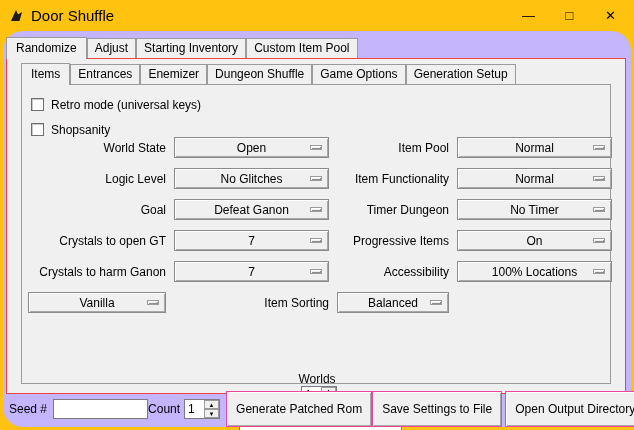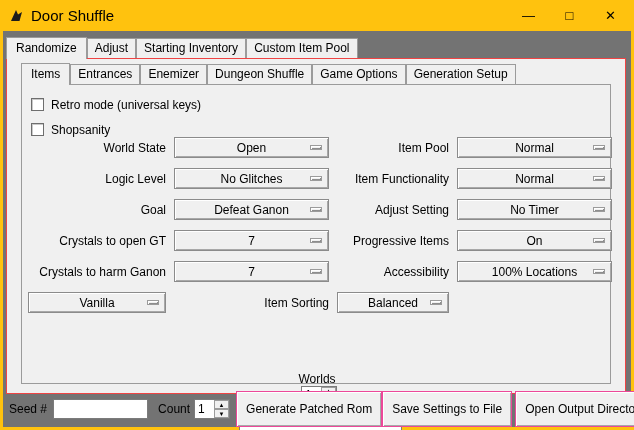--- a/index.html
+++ b/index.html
@@ -11,21 +11,21 @@
   
   .titlebar { position: absolute; top: 0; left: 0; right: 0; height: 31px;
     display: flex; align-items: center; background: #ffc20e; }
   .app-icon { margin-left: 9px; width: 15px; height: 15px; display: inline-block; }
   .title-text { margin-left: 7px; font-size: 15px; }
   .caption { position: absolute; top: 2px; right: 3px; display: flex; height: 27px; }
   .cap-btn { width: 41px; height: 27px; display: flex; align-items: center;
     justify-content: center; font-size: 13px; cursor: default; }
   
   .client { position: absolute; top: 31px; left: 3px; right: 3px; bottom: 3px;
-    background: #737373; }
+    background: #c4b5fd; border-radius: 20px; }
   
   .tabrow { position: absolute; display: flex; align-items: flex-end; z-index: 2; }
   .outer-tabs { top: 5px; left: 3px; height: 22px; }
   .inner-tabs { top: 4px; left: 14px; height: 21px; }
   .tab { background: #f0f0f0; border: 1px solid #9b9b9b; border-bottom: none;
     padding: 2px 7px 3px; white-space: nowrap; cursor: default; }
   .tab.selected { padding: 3px 9px 4px; margin-bottom: -1px; z-index: 3;
     position: relative; background: #f0f0f0; }
   .outer-pane { position: absolute; top: 27px; left: 3px; right: 5px; height: 336px;
     border: 1px solid #ef4444; background: #f0f0f0; }
@@ -61,21 +61,21 @@
   .spin-input { width: 19px; border: none; outline: none; font: inherit; padding: 0 0 0 3px; }
   .spin-btns { display: flex; flex-direction: column; width: 15px; }
   .spin-btn { flex: 1; display: flex; align-items: center; justify-content: center;
     background: #f0f0f0; border: 1px solid #9b9b9b; font-size: 6px; line-height: 1;
     cursor: default; }
   .btn { height: 36px; background: #f0f0f0; border: 1px solid #ec4899;
     box-shadow: inset 1px 1px 0 #ffffff, inset -1px -1px 0 #a8a8a8;
     padding: 0 9px; display: flex; align-items: center; white-space: nowrap;
     font: inherit; cursor: default; }
   .ml4 { margin-left: 4px; } .ml6 { margin-left: 6px; } .ml8 { margin-left: 8px; }
-  .ml10 { margin-left: 10px; }
+  .ml10 { }
   .grow { flex: 1; }
   .push { margin-left: auto; }
 </style>
 </head>
 <body>
 
 <div class="window">
 
   <div class="titlebar">
     <span class="app-icon">
@@ -152,21 +152,21 @@
           <div class="dropdown">
             <span class="dd-val">Normal</span>
             <span class="dd-ind"></span>
           </div>
 
           <div class="flabel">Goal</div>
           <div class="dropdown">
             <span class="dd-val">Defeat Ganon</span>
             <span class="dd-ind"></span>
           </div>
-          <div class="flabel">Adjust Setting</div>
+          <div class="flabel">Timer Dungeon</div>
           <div class="dropdown">
             <span class="dd-val">No Timer</span>
             <span class="dd-ind"></span>
           </div>
 
           <div class="flabel">Crystals to open GT</div>
           <div class="dropdown">
             <span class="dd-val">7</span>
             <span class="dd-ind"></span>
           </div>

